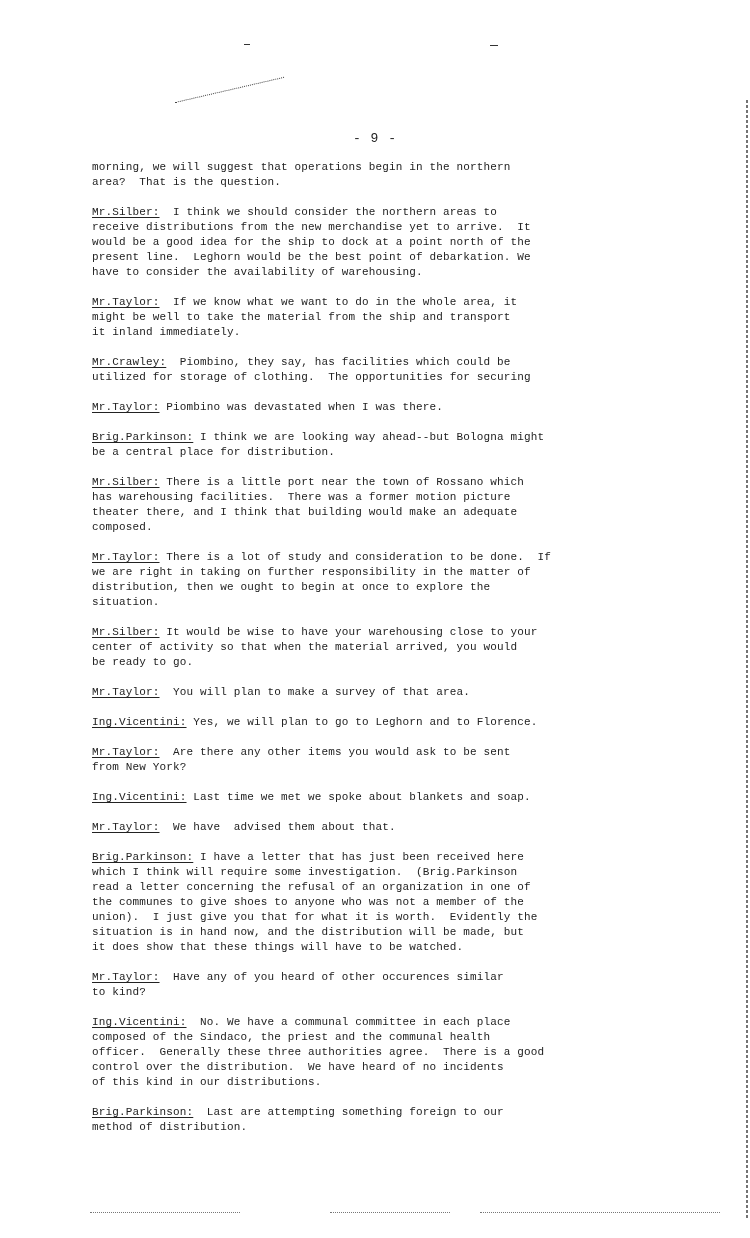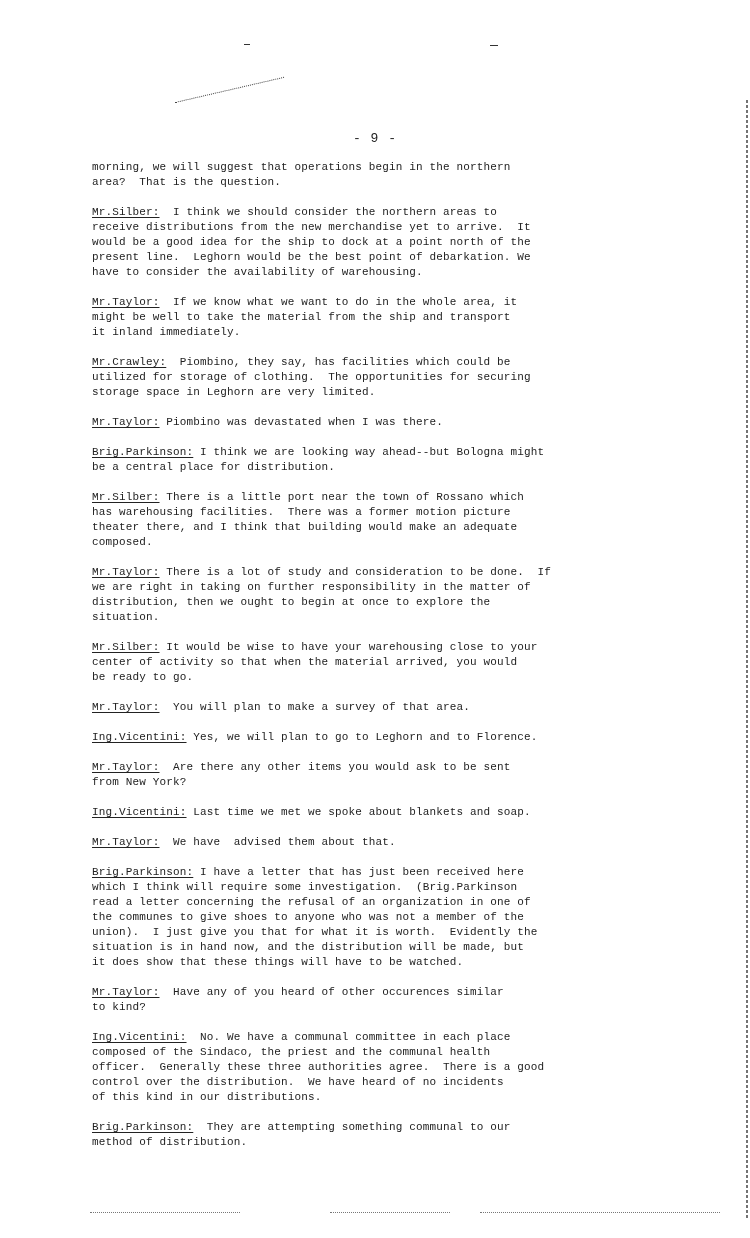--- a/index.html
+++ b/index.html
@@ -97,21 +97,21 @@
   <div class="page-number">- 9 -</div>
 
   <div class="body-text">
 
     <p class="para"><span class="line">morning, we will suggest that operations begin in the northern</span><span class="line">area?  That is the question.</span></p>
 
     <p class="para"><span class="line"><span class="speaker">Mr.Silber:</span><span>  I think we should consider the northern areas to</span></span><span class="line">receive distributions from the new merchandise yet to arrive.  It</span><span class="line">would be a good idea for the ship to dock at a point north of the</span><span class="line">present line.  Leghorn would be the best point of debarkation. We</span><span class="line">have to consider the availability of warehousing.</span></p>
 
     <p class="para"><span class="line"><span class="speaker">Mr.Taylor:</span><span>  If we know what we want to do in the whole area, it</span></span><span class="line">might be well to take the material from the ship and transport</span><span class="line">it inland immediately.</span></p>
 
-    <p class="para"><span class="line"><span class="speaker">Mr.Crawley:</span><span>  Piombino, they say, has facilities which could be</span></span><span class="line">utilized for storage of clothing.  The opportunities for securing</span><span class="line">storage space in Leghorn are very limited.</span></p>
+    <p class="para"><span class="line"><span class="speaker">Mr.Crawley:</span><span>  Piombino, they say, has facilities which could be</span></span><span class="line">utilized for storage of clothing.  The opportunities for securing</span></p>
 
     <p class="para"><span class="line"><span class="speaker">Mr.Taylor:</span><span> Piombino was devastated when I was there.</span></span></p>
 
     <p class="para"><span class="line"><span class="speaker">Brig.Parkinson:</span><span> I think we are looking way ahead--but Bologna might</span></span><span class="line">be a central place for distribution.</span></p>
 
     <p class="para"><span class="line"><span class="speaker">Mr.Silber:</span><span> There is a little port near the town of Rossano which</span></span><span class="line">has warehousing facilities.  There was a former motion picture</span><span class="line">theater there, and I think that building would make an adequate</span><span class="line">composed.</span></p>
 
     <p class="para"><span class="line"><span class="speaker">Mr.Taylor:</span><span> There is a lot of study and consideration to be done.  If</span></span><span class="line">we are right in taking on further responsibility in the matter of</span><span class="line">distribution, then we ought to begin at once to explore the</span><span class="line">situation.</span></p>
 
     <p class="para"><span class="line"><span class="speaker">Mr.Silber:</span><span> It would be wise to have your warehousing close to your</span></span><span class="line">center of activity so that when the material arrived, you would</span><span class="line">be ready to go.</span></p>
@@ -125,16 +125,16 @@
     <p class="para"><span class="line"><span class="speaker">Ing.Vicentini:</span><span> Last time we met we spoke about blankets and soap.</span></span></p>
 
     <p class="para"><span class="line"><span class="speaker">Mr.Taylor:</span><span>  We have  advised them about that.</span></span></p>
 
     <p class="para"><span class="line"><span class="speaker">Brig.Parkinson:</span><span> I have a letter that has just been received here</span></span><span class="line">which I think will require some investigation.  (Brig.Parkinson</span><span class="line">read a letter concerning the refusal of an organization in one of</span><span class="line">the communes to give shoes to anyone who was not a member of the</span><span class="line">union).  I just give you that for what it is worth.  Evidently the</span><span class="line">situation is in hand now, and the distribution will be made, but</span><span class="line">it does show that these things will have to be watched.</span></p>
 
     <p class="para"><span class="line"><span class="speaker">Mr.Taylor:</span><span>  Have any of you heard of other occurences similar</span></span><span class="line">to kind?</span></p>
 
     <p class="para"><span class="line"><span class="speaker">Ing.Vicentini:</span><span>  No. We have a communal committee in each place</span></span><span class="line">composed of the Sindaco, the priest and the communal health</span><span class="line">officer.  Generally these three authorities agree.  There is a good</span><span class="line">control over the distribution.  We have heard of no incidents</span><span class="line">of this kind in our distributions.</span></p>
 
-    <p class="para"><span class="line"><span class="speaker">Brig.Parkinson:</span><span>  They are attempting something communal to our</span></span><span class="line">method of distribution.</span></p>
+    <p class="para"><span class="line"><span class="speaker">Brig.Parkinson:</span><span>  Last are attempting something foreign to our</span></span><span class="line">method of distribution.</span></p>
 
   </div>
 </div>
 
 </body></html>

